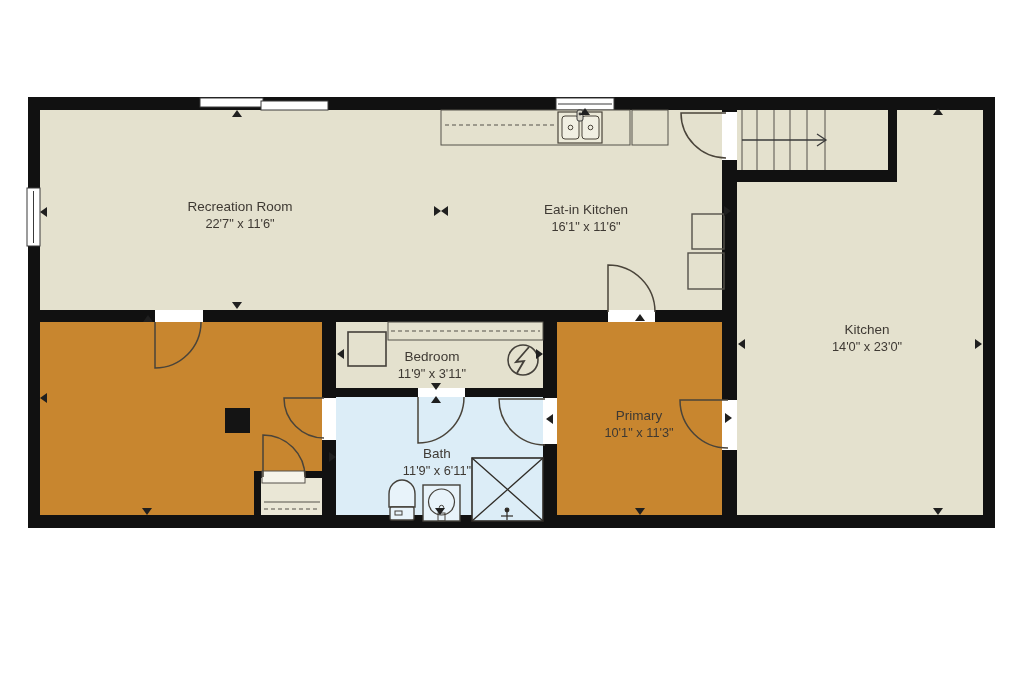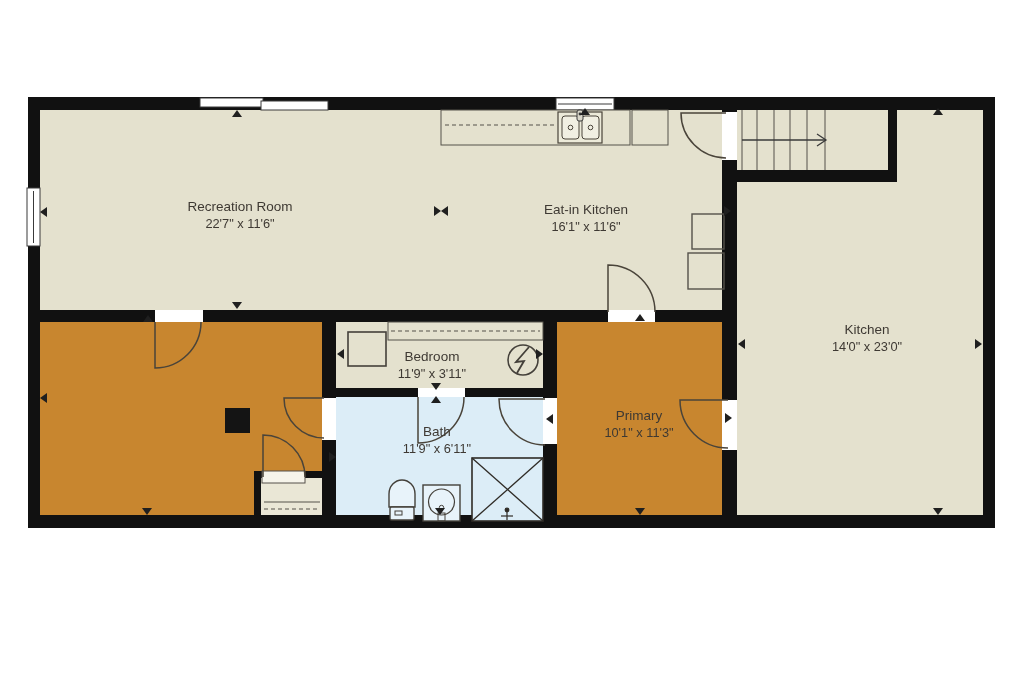--- a/index.html
+++ b/index.html
@@ -172,21 +172,21 @@
     <div class="rdims">16'1" x 11'6"</div>
   </div>
   <div class="room-label" style="left:867px;top:338px">
     <div class="rname">Kitchen</div>
     <div class="rdims">14'0" x 23'0"</div>
   </div>
   <div class="room-label" style="left:432px;top:365px">
     <div class="rname">Bedroom</div>
     <div class="rdims">11'9" x 3'11"</div>
   </div>
-  <div class="room-label" style="left:437px;top:440px">
+  <div class="room-label" style="left:437px;top:462px">
     <div class="rname">Bath</div>
     <div class="rdims">11'9" x 6'11"</div>
   </div>
   <div class="room-label" style="left:639px;top:424px">
     <div class="rname">Primary</div>
     <div class="rdims">10'1" x 11'3"</div>
   </div>
 
 </div>
 

